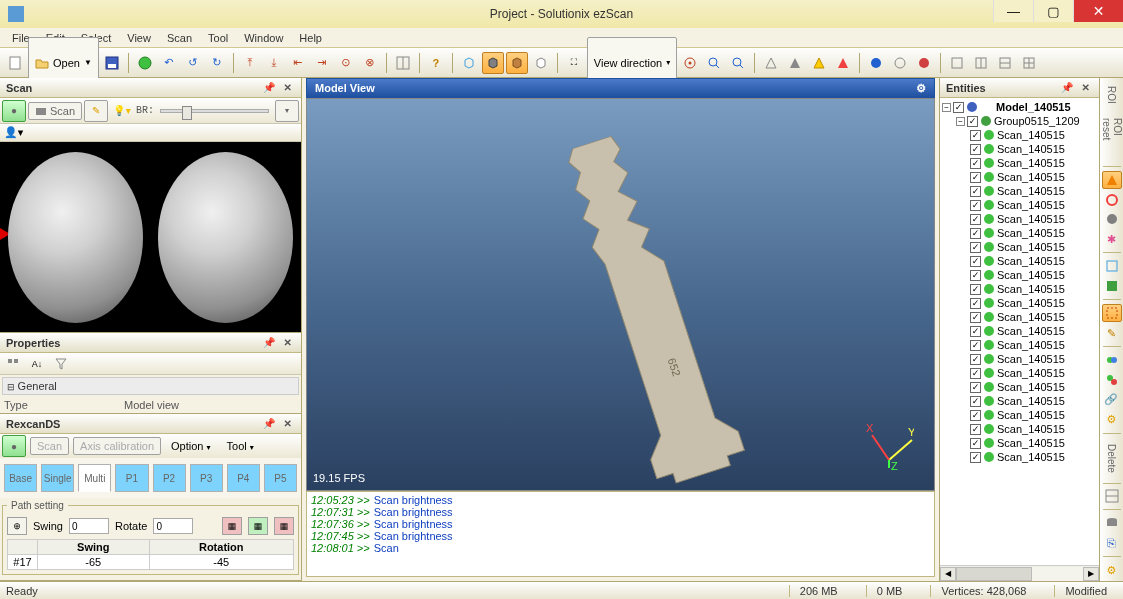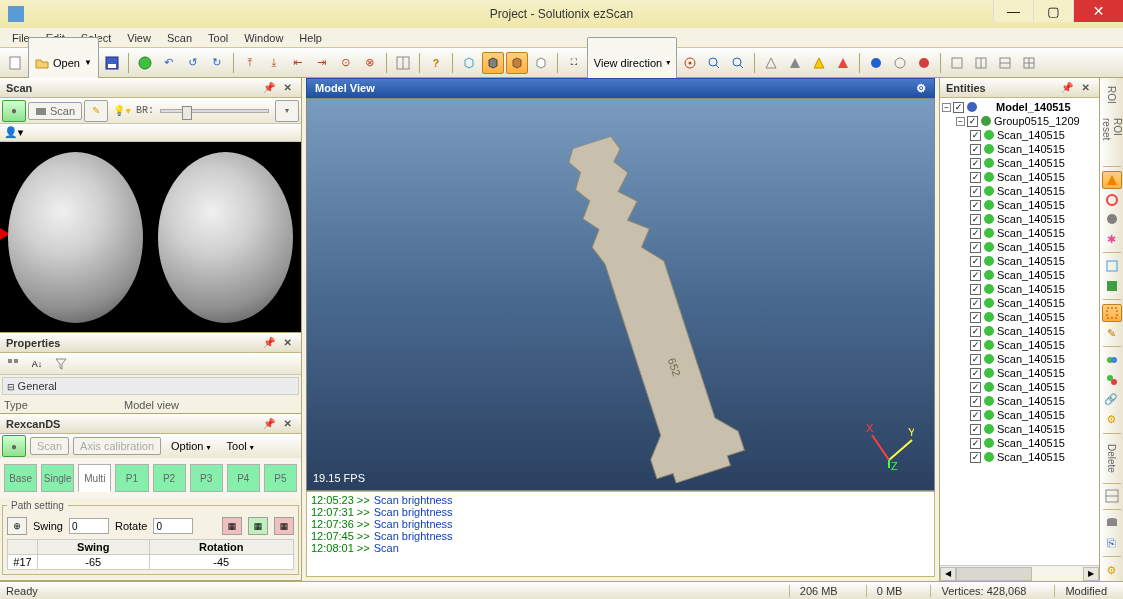--- a/index.html
+++ b/index.html
@@ -46,21 +46,21 @@
 .tri-marker { position: absolute; left: 0; top: 45%; width: 0; height: 0; border-top: 6px solid transparent; border-bottom: 6px solid transparent; border-left: 10px solid #d00; }
 
 
 .prop-toolbar { height: 22px; display: flex; align-items: center; gap: 2px; padding: 2px; background: linear-gradient(#fefefe,#ece8d4); border-bottom: 1px solid #ccc8b0; }
 .prop-row { display: flex; padding: 2px 4px; font-size: 11px; color: #555; }
 .prop-section { background: #ececec; padding: 2px 4px; font-size: 11px; color: #333; border: 1px solid #ccc; margin: 2px; }
 
 
 .rex-toolbar { height: 24px; display: flex; align-items: center; gap: 4px; padding: 2px; background: linear-gradient(#fefefe,#ece8d4); }
 .rex-tabs { display: flex; gap: 4px; padding: 6px 4px; background: #f8f6ec; }
-.rex-tab { width: 38px; height: 28px; border: 1px solid #b0b0b0; background: #86efac; display: flex; align-items: center; justify-content: center; font-size: 10px; color: #666; cursor: pointer; }
+.rex-tab { width: 38px; height: 28px; border: 1px solid #b0b0b0; background: #7dd3fc; display: flex; align-items: center; justify-content: center; font-size: 10px; color: #666; cursor: pointer; }
 .rex-tab.active { background: #fff; border-bottom: 1px solid #fff; }
 .path-setting { border: 1px solid #c0b880; margin: 2px; padding: 4px; }
 .path-setting legend { font-size: 10px; color: #555; padding: 0 4px; }
 .path-row { display: flex; align-items: center; gap: 6px; padding: 2px 0; font-size: 10px; }
 .path-input { width: 40px; height: 16px; border: 1px solid #aaa; padding: 0 2px; font-size: 10px; }
 .path-table { width: 100%; font-size: 10px; border-collapse: collapse; margin-top: 2px; }
 .path-table th, .path-table td { border: 1px solid #ccc; padding: 1px 4px; text-align: center; background: #fff; }
 .path-table th { background: #f0f0e8; }
 .mini-btn { width: 20px; height: 18px; border: 1px solid #a0a0a0; background: #f4f4ec; cursor: pointer; display: flex; align-items: center; justify-content: center; font-size: 9px; }
 
@@ -69,21 +69,21 @@
 .model-view-header { height: 20px; background: linear-gradient(#4a7ac8, #2050a0); color: #fff; display: flex; align-items: center; padding: 0 8px; font-weight: bold; border: 1px solid #2050a0; }
 .model-view-body { flex: 1; background: linear-gradient(#7a9cc0 0%, #4a6a90 50%, #2a4060 100%); position: relative; margin: 0 4px; border: 1px solid #888; }
 .fps-label { position: absolute; left: 6px; bottom: 6px; color: #fff; font-size: 11px; }
 .axis-gizmo { position: absolute; right: 20px; bottom: 20px; width: 50px; height: 50px; }
 .key-shape { position: absolute; left: 42%; top: 8%; width: 180px; height: 380px; transform: rotate(-18deg); }
 
 
 .output-header { height: 20px; background: linear-gradient(#fefefe, #e4e0c8); display: flex; align-items: center; padding: 0 8px; font-weight: bold; color: #333; border: 1px solid #c0b880; margin: 4px 4px 0; }
 .output-body { height: 86px; background: #fff; border: 1px solid #c0b880; margin: 0 4px 4px; padding: 2px 4px; overflow: auto; font-size: 11px; }
 .output-line { display: flex; gap: 4px; }
-.out-time { color: #008000; }
+.out-time { color: #008000; font-style: italic; }
 .out-msg { color: #1040c0; }
 
 
 .right-panels { width: 160px; background: #3b82f6; display: flex; flex-direction: column; border-left: 1px solid #b0a870; }
 .entities-body { flex: 1; background: #fff; overflow: auto; font-size: 11px; padding: 2px; }
 .tree-item { display: flex; align-items: center; gap: 2px; padding: 1px 0; white-space: nowrap; }
 .tree-indent-1 { padding-left: 14px; }
 .tree-indent-2 { padding-left: 28px; }
 .tree-toggle { width: 9px; height: 9px; border: 1px solid #888; display: inline-flex; align-items: center; justify-content: center; font-size: 8px; line-height: 7px; cursor: pointer; }
 .tree-check { width: 11px; height: 11px; border: 1px solid #666; display: inline-flex; align-items: center; justify-content: center; font-size: 9px; color: #000; background: #fff; cursor: pointer; }

